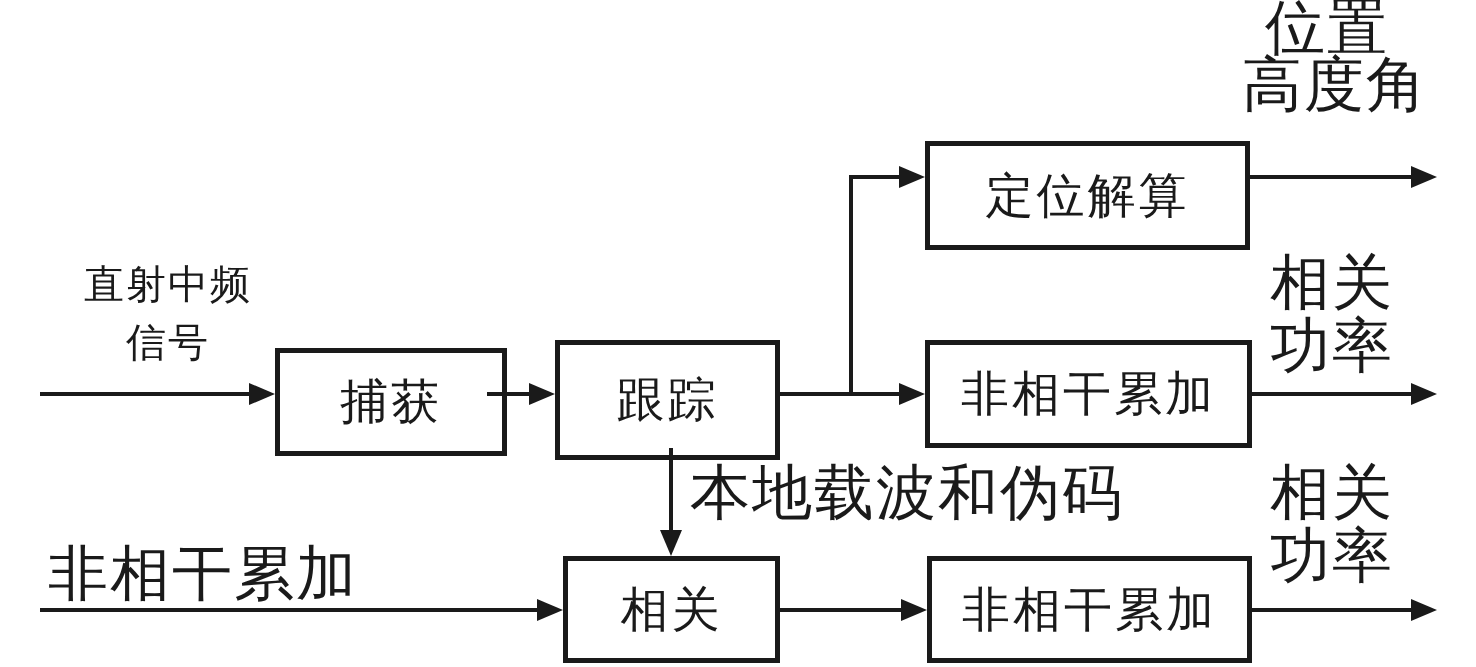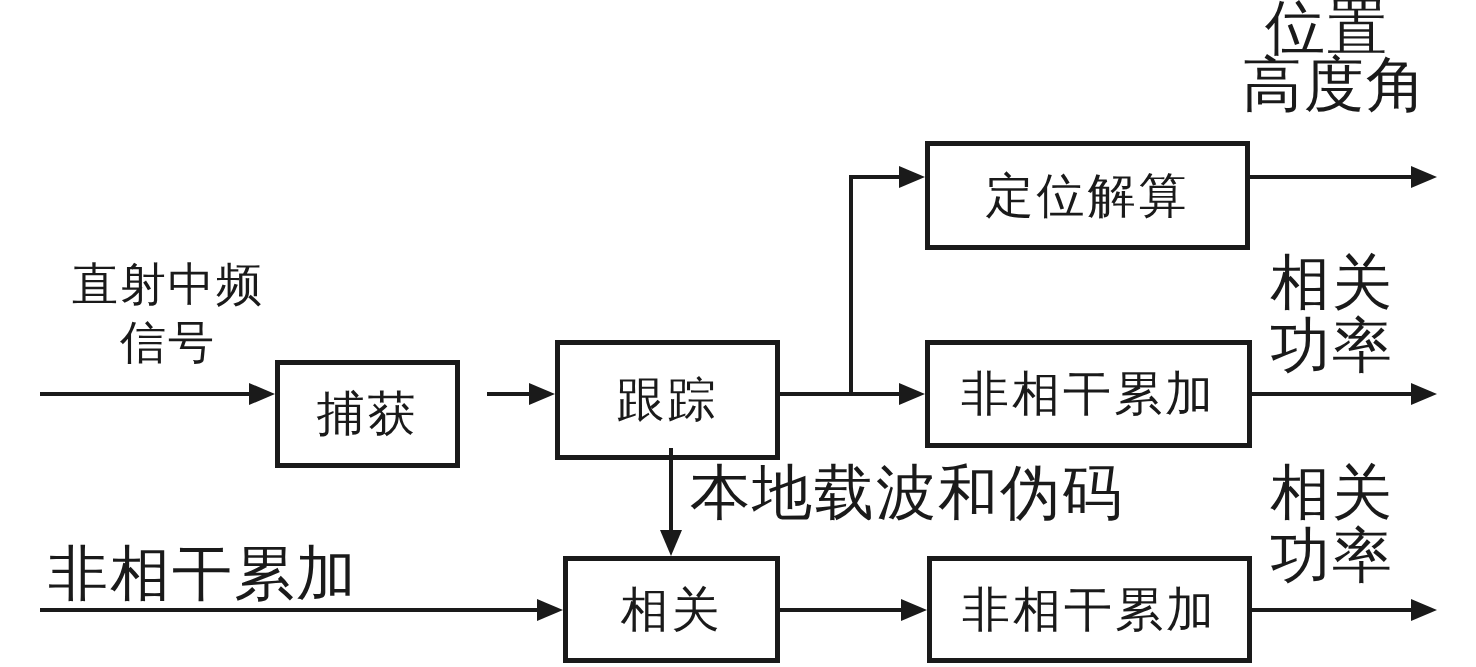--- a/index.html
+++ b/index.html
@@ -56,28 +56,28 @@
     border-right: 11px solid transparent;
   }
   .lbl {
     position: absolute;
     font-size: 60px;
     line-height: 58px;
     letter-spacing: 2px;
     white-space: nowrap;
   }
   .lbl.center { text-align: center; }
-  .lbl-direct { font-size: 46px; }
+  .lbl-direct { font-size: 40px; }
 </style>
 </head>
 <body>
 
 <div class="canvas">
 
-  <div class="node" style="left:275px; top:360px; width:185px; height:108px;">
+  <div class="node" style="left:275px; top:348px; width:232px; height:108px;">
     <span>捕获</span>
   </div>
 
   <div class="node" style="left:555px; top:340px; width:225px; height:120px;">
     <span>跟踪</span>
   </div>
 
   <div class="node" style="left:925px; top:123px; width:325px; height:109px;margin-top:18px;">
     <span>定位解算</span>
   </div>

